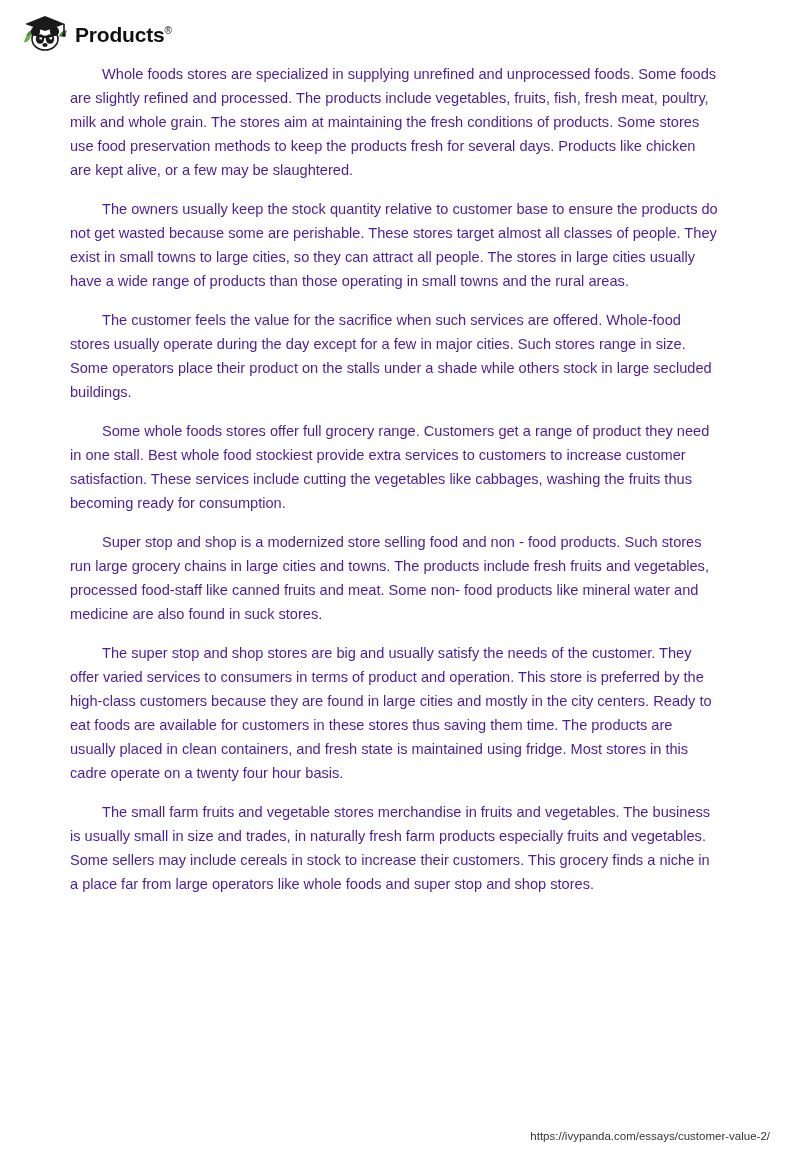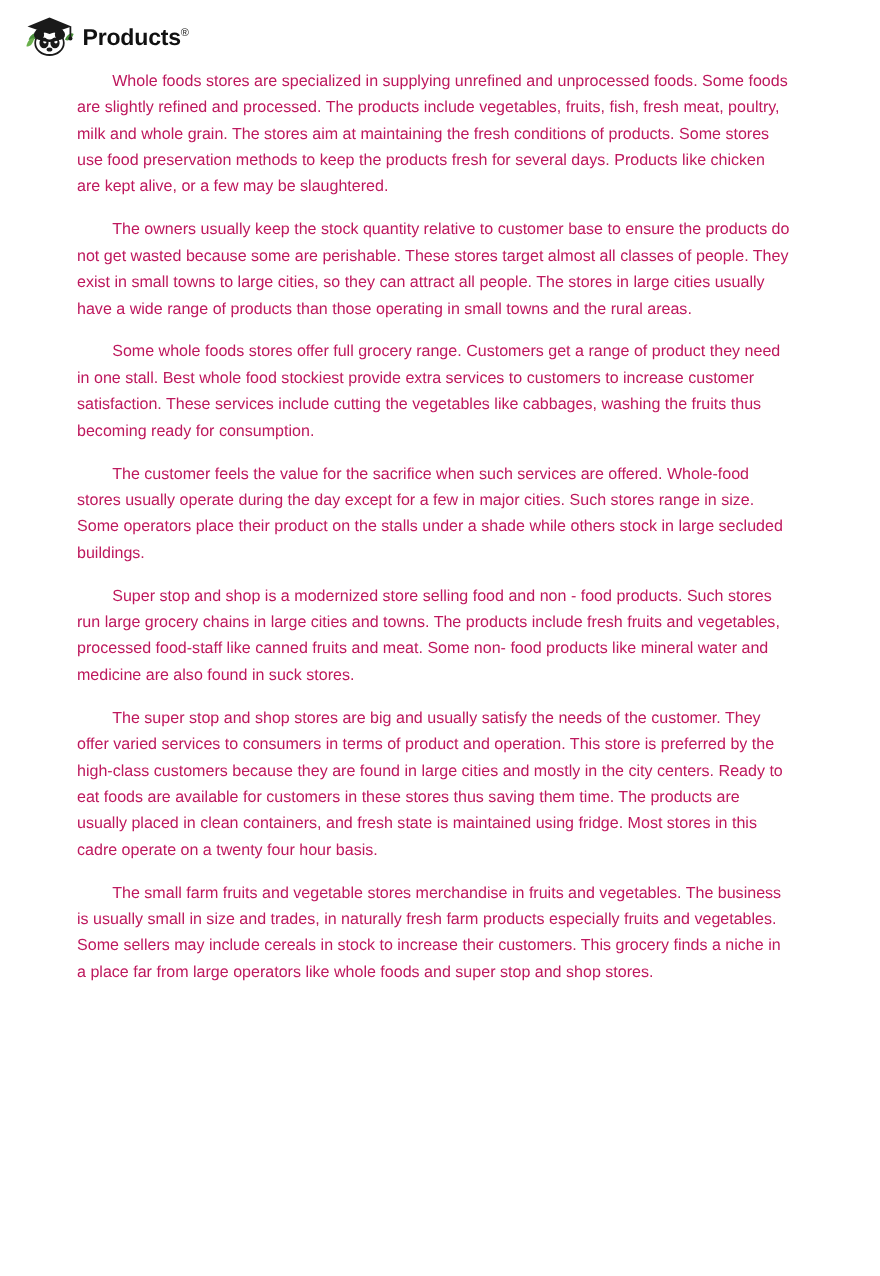--- a/index.html
+++ b/index.html
@@ -77,21 +77,21 @@
   .content {
     position: absolute;
     top: 62px;
     left: 70px;
     width: 650px;
   }
 
   .para {
     font-size: 14.6px;
     line-height: 24px;
-    color: #be185d;
+    color: #4c1d95;
     margin: 0 0 15px 0;
     text-align: left;
     text-indent: 32px;
   }
 
   
   .footer {
     position: absolute;
     left: 0;
     right: 0;
@@ -135,21 +135,24 @@
           <circle cx="42" cy="21" r="1.9" fill="#1a1a1a"></circle>
         </svg>
       </span>
       <span class="brand-name"><span>Products</span><span class="reg">®</span></span>
     </div>
   </div>
 
   <div class="content">
     <p class="para">Whole foods stores are specialized in supplying unrefined and unprocessed foods. Some foods are slightly refined and processed. The products include vegetables, fruits, fish, fresh meat, poultry, milk and whole grain. The stores aim at maintaining the fresh conditions of products. Some stores use food preservation methods to keep the products fresh for several days. Products like chicken are kept alive, or a few may be slaughtered.</p>
     <p class="para">The owners usually keep the stock quantity relative to customer base to ensure the products do not get wasted because some are perishable. These stores target almost all classes of people. They exist in small towns to large cities, so they can attract all people. The stores in large cities usually have a wide range of products than those operating in small towns and the rural areas.</p>
+    <p class="para">The customer feels the value for the sacrifice when such services are offered. Whole-food stores usually operate during the day except for a few in major cities. Such stores range in size. Some operators place their product on the stalls under a shade while others stock in large secluded buildings.</p>
     <p class="para">Some whole foods stores offer full grocery range. Customers get a range of product they need in one stall. Best whole food stockiest provide extra services to customers to increase customer satisfaction. These services include cutting the vegetables like cabbages, washing the fruits thus becoming ready for consumption.</p>
-    <p class="para">The customer feels the value for the sacrifice when such services are offered. Whole-food stores usually operate during the day except for a few in major cities. Such stores range in size. Some operators place their product on the stalls under a shade while others stock in large secluded buildings.</p>
     <p class="para">Super stop and shop is a modernized store selling food and non - food products. Such stores run large grocery chains in large cities and towns. The products include fresh fruits and vegetables, processed food-staff like canned fruits and meat. Some non- food products like mineral water and medicine are also found in suck stores.</p>
     <p class="para">The super stop and shop stores are big and usually satisfy the needs of the customer. They offer varied services to consumers in terms of product and operation. This store is preferred by the high-class customers because they are found in large cities and mostly in the city centers. Ready to eat foods are available for customers in these stores thus saving them time. The products are usually placed in clean containers, and fresh state is maintained using fridge. Most stores in this cadre operate on a twenty four hour basis.</p>
     <p class="para">The small farm fruits and vegetable stores merchandise in fruits and vegetables. The business is usually small in size and trades, in naturally fresh farm products especially fruits and vegetables. Some sellers may include cereals in stock to increase their customers. This grocery finds a niche in a place far from large operators like whole foods and super stop and shop stores.</p>
   </div>
 
+  <div class="footer">
+    <a class="footer-link" href="#">https://ivypanda.com/essays/customer-value-2/</a>
+  </div>
 
 </div>
 
 </body></html>

